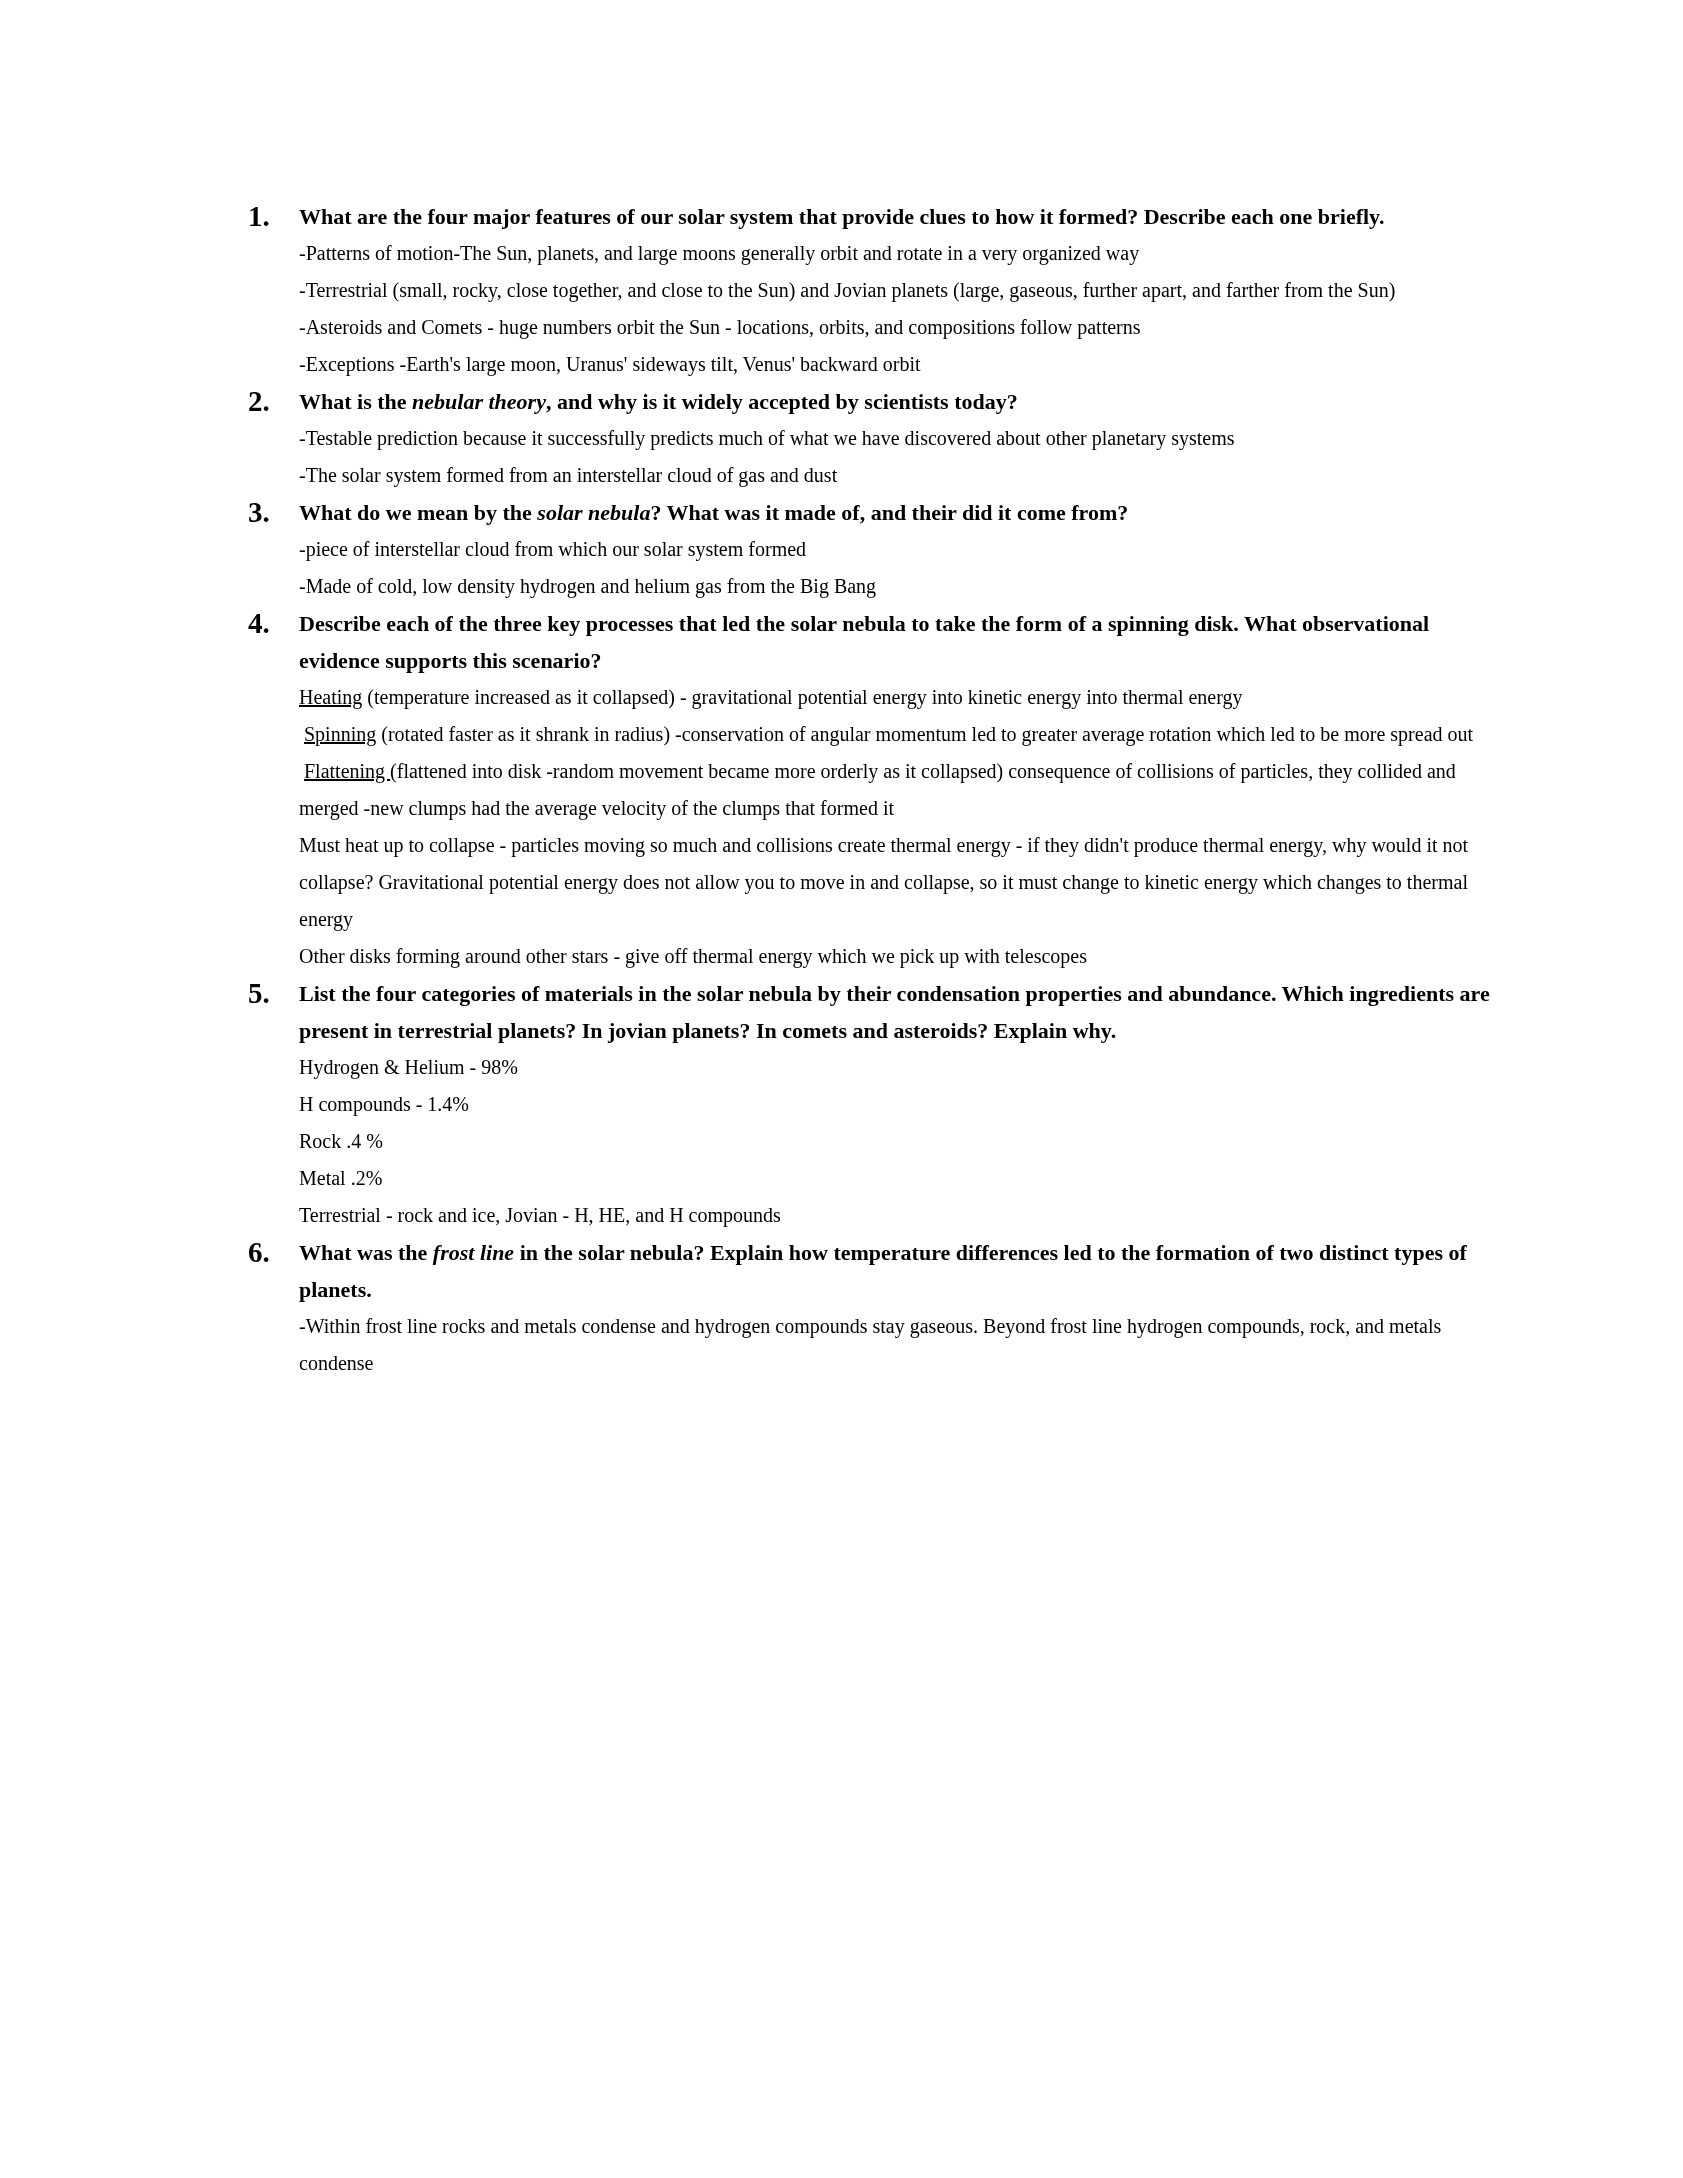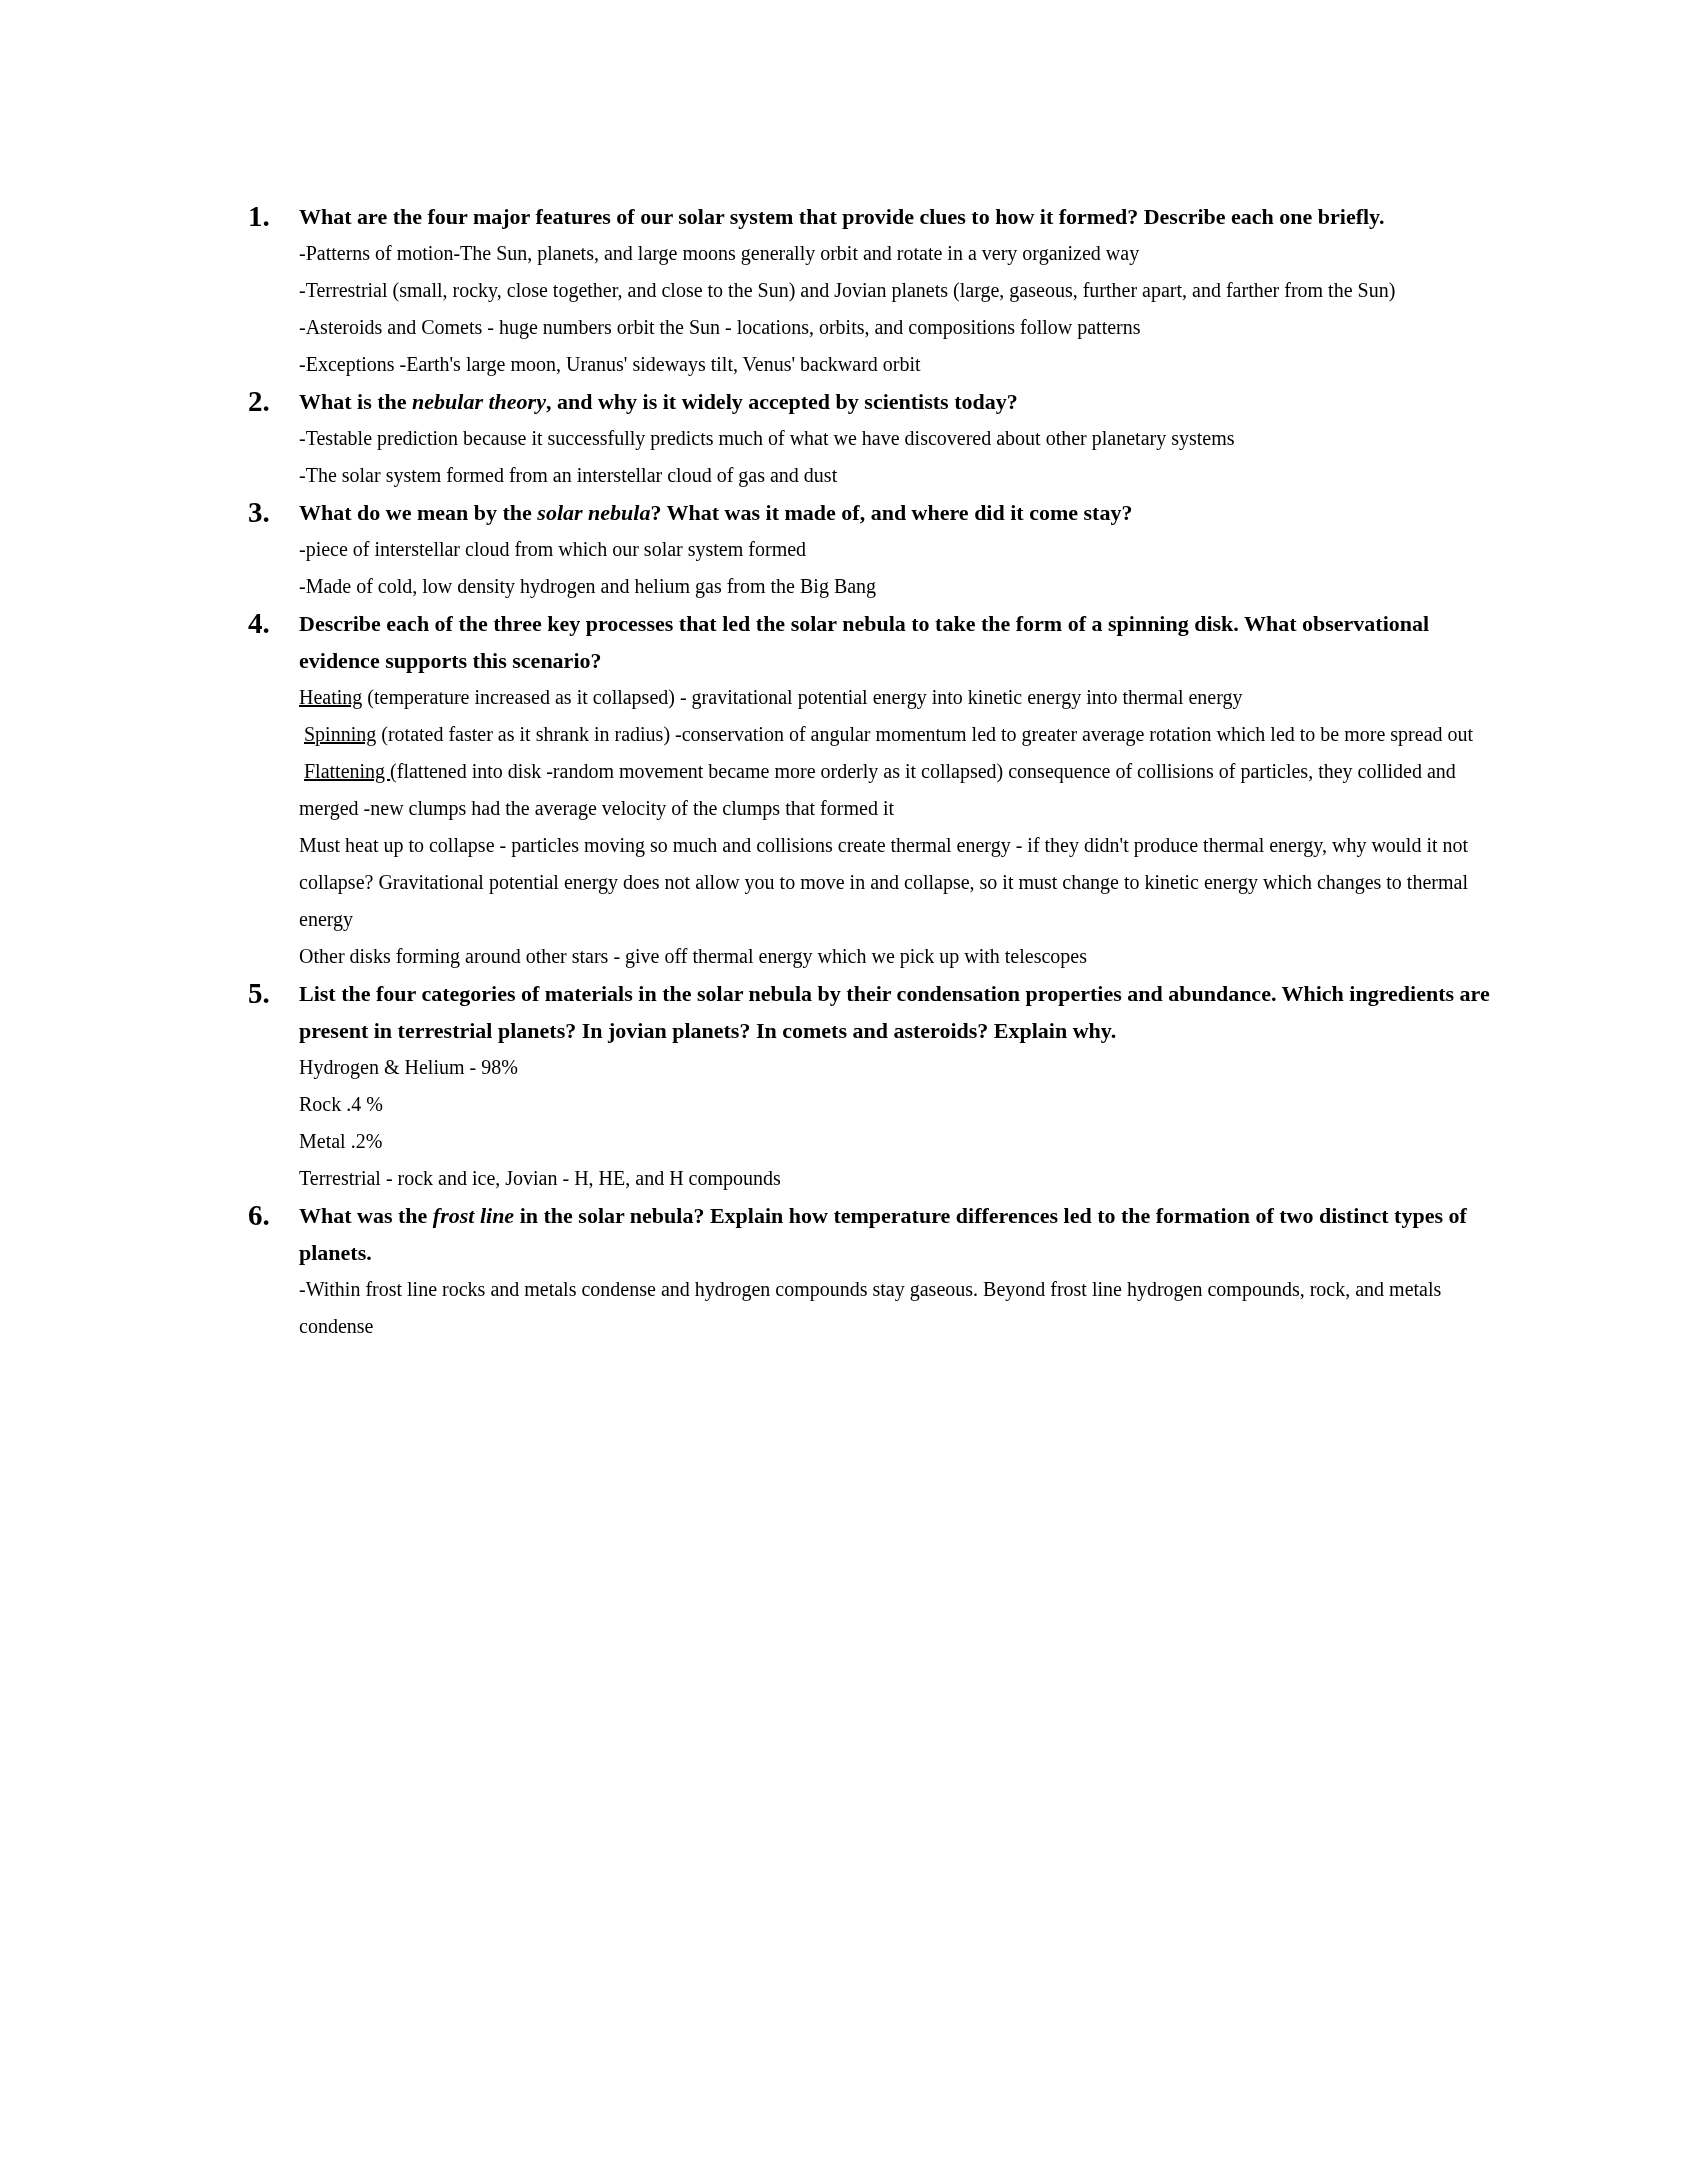--- a/index.html
+++ b/index.html
@@ -69,41 +69,42 @@
         <div class="q-number">2.</div>
         <div class="qa-body">
           <div class="q-text"><span>What is the </span><span class="seg-i">nebular theory</span><span>, and why is it widely accepted by scientists today?</span></div>
           <div class="answer-line"><span>-Testable prediction because it successfully predicts much of what we have discovered about other planetary systems</span></div>
           <div class="answer-line"><span>-The solar system formed from an interstellar cloud of gas and dust</span></div>
         </div>
       </div>
       <div class="qa-item">
         <div class="q-number">3.</div>
         <div class="qa-body">
-          <div class="q-text"><span>What do we mean by the </span><span class="seg-i">solar nebula</span><span>? What was it made of, and where did it come stay?</span></div>
+          <div class="q-text"><span>What do we mean by the </span><span class="seg-i">solar nebula</span><span>? What was it made of, and their did it come from?</span></div>
           <div class="answer-line"><span>-piece of interstellar cloud from which our solar system formed</span></div>
           <div class="answer-line"><span>-Made of cold, low density hydrogen and helium gas from the Big Bang</span></div>
         </div>
       </div>
       <div class="qa-item">
         <div class="q-number">4.</div>
         <div class="qa-body">
           <div class="q-text"><span>Describe each of the three key processes that led the solar nebula to take the form of a spinning disk. What observational evidence supports this scenario?</span></div>
           <div class="answer-line"><span class="seg-u">Heating</span><span> (temperature increased as it collapsed) - gravitational potential energy into kinetic energy into thermal energy</span></div>
           <div class="answer-line"><span> </span><span class="seg-u">Spinning</span><span> (rotated faster as it shrank in radius) -conservation of angular momentum led to greater average rotation which led to be more spread out</span></div>
           <div class="answer-line"><span> </span><span class="seg-u">Flattening </span><span>(flattened into disk -random movement became more orderly as it collapsed) consequence of collisions of particles, they collided and merged -new clumps had the average velocity of the clumps that formed it</span></div>
           <div class="answer-line"><span>Must heat up to collapse - particles moving so much and collisions create thermal energy - if they didn't produce thermal energy, why would it not collapse? Gravitational potential energy does not allow you to move in and collapse, so it must change to kinetic energy which changes to thermal energy</span></div>
           <div class="answer-line"><span>Other disks forming around other stars - give off thermal energy which we pick up with telescopes</span></div>
         </div>
       </div>
       <div class="qa-item">
         <div class="q-number">5.</div>
         <div class="qa-body">
           <div class="q-text"><span>List the four categories of materials in the solar nebula by their condensation properties and abundance. Which ingredients are present in terrestrial planets? In jovian planets? In comets and asteroids? Explain why.</span></div>
           <div class="answer-line"><span>Hydrogen &amp; Helium - 98%</span></div>
+          <div class="answer-line"><span>H compounds - 1.4%</span></div>
           <div class="answer-line"><span>Rock .4 %</span></div>
           <div class="answer-line"><span>Metal .2%</span></div>
           <div class="answer-line"><span>Terrestrial - rock and ice, Jovian - H, HE, and H compounds</span></div>
         </div>
       </div>
       <div class="qa-item">
         <div class="q-number">6.</div>
         <div class="qa-body">
           <div class="q-text"><span>What was the </span><span class="seg-i">frost line</span><span> in the solar nebula? Explain how temperature differences led to the formation of two distinct types of planets.</span></div>
           <div class="answer-line"><span>-Within frost line rocks and metals condense and hydrogen compounds stay gaseous. Beyond frost line hydrogen compounds, rock, and metals condense</span></div>

